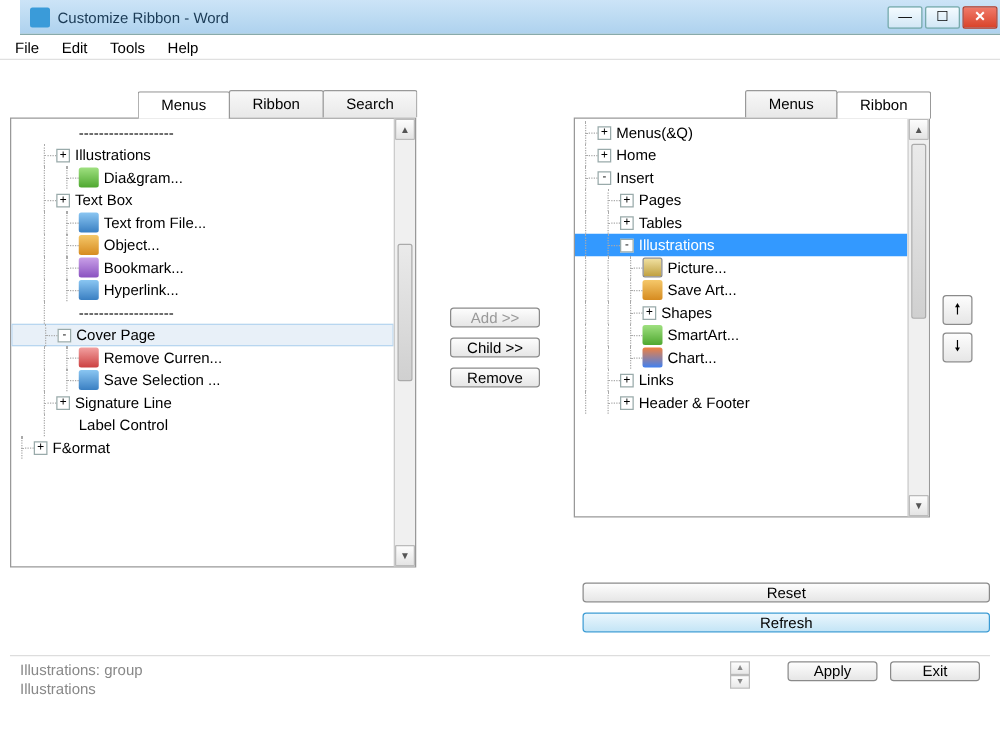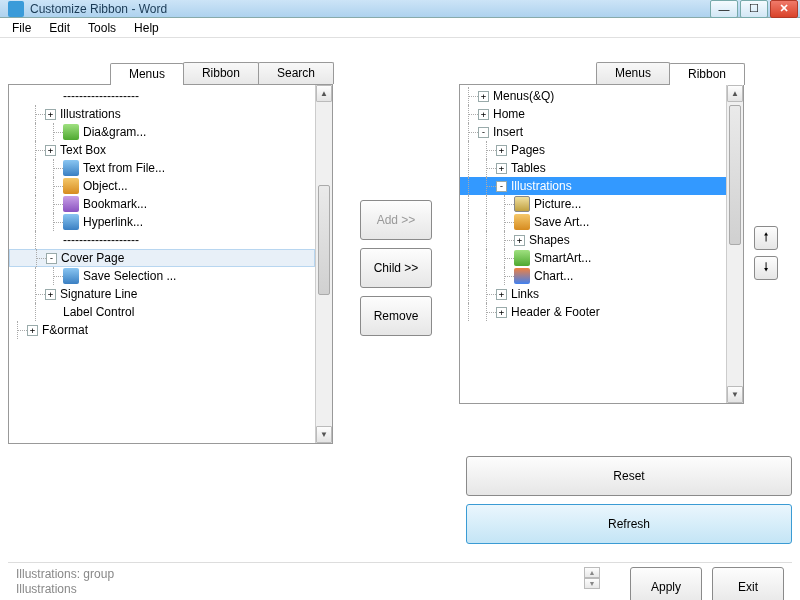--- a/index.html
+++ b/index.html
@@ -1,18 +1,18 @@
 <!DOCTYPE html>
 <html><head>
 <meta charset="utf-8">
 <style>
 * { box-sizing: border-box; margin: 0; padding: 0; font-family: "Segoe UI", Tahoma, sans-serif; font-size: 12px; }
 html, body { width: 800px; height: 600px; overflow: hidden; background: #fff; }
 
-.titlebar { height: 18px; background: linear-gradient(#cce4f7, #aed2ee); display: flex; align-items: center; padding: 0 2px; border-bottom: 1px solid #8aa; }
+.titlebar { height: 28px; background: linear-gradient(#cce4f7, #aed2ee); display: flex; align-items: center; padding: 0 2px; border-bottom: 1px solid #8aa; margin-left: 16px; }
 .titlebar .app-icon { width: 16px; height: 16px; background: #3a9bd9; border-radius: 2px; margin: 0 6px; }
 .titlebar .title { flex: 1; color: #1a3a55; font-size: 12px; }
 .titlebar .win-controls { display: flex; gap: 2px; }
 .titlebar .win-btn { width: 28px; height: 18px; border: 1px solid #7aa; border-radius: 2px; background: linear-gradient(#f4fbff, #d2e7f5); display: flex; align-items: center; justify-content: center; font-size: 11px; cursor: pointer; }
 .titlebar .win-btn.close { background: linear-gradient(#f07a6a, #d9432a); color: #fff; border-color: #b13a28; font-weight: bold; }
 
 .menubar { height: 20px; background: #fff; display: flex; align-items: center; padding: 0 4px; border-bottom: 1px solid #e0e0e0; gap: 2px; }
 .menubar .menu-item { padding: 2px 8px; cursor: pointer; }
 
 .content { padding: 24px 8px 4px 8px; display: flex; flex-direction: column; height: calc(600px - 48px); }
@@ -43,21 +43,21 @@
 .tree-icon { width: 16px; height: 16px; display: inline-block; margin-right: 4px; border-radius: 2px; }
 .ic-green { background: linear-gradient(#9fe080,#4fa830); }
 .ic-blue { background: linear-gradient(#8ac6f2,#3a7fc2); }
 .ic-orange { background: linear-gradient(#f5c86a,#d68b20); }
 .ic-purple { background: linear-gradient(#c9a0e8,#8a52c0); }
 .ic-red { background: linear-gradient(#f2a0a0,#cc4040); }
 .ic-img { background: linear-gradient(#f0e0a0,#c0a040); border:1px solid #888; }
 .ic-chart { background: linear-gradient(#f08040,#4080f0); }
 
 .middle-col { width: 110px; display: flex; flex-direction: column; align-items: center; justify-content: center; padding-top: 30px; gap: 8px; }
-.btn { min-width: 72px; height: 40px; padding: 0 10px; border: 1px solid #8a8a8a; border-radius: 3px; background: linear-gradient(#fdfdfd, #e6e6e6); cursor: pointer; display: inline-flex; align-items: center; justify-content: center; }
+.btn { min-width: 72px; height: 16px; padding: 0 10px; border: 1px solid #8a8a8a; border-radius: 3px; background: linear-gradient(#fdfdfd, #e6e6e6); cursor: pointer; display: inline-flex; align-items: center; justify-content: center; }
 .btn:disabled { color: #999; cursor: default; }
 .btn.highlight { border-color: #3a9bd4; background: linear-gradient(#eaf6fd, #c4e5f6); }
 
 .right-arrows { width: 28px; display: flex; flex-direction: column; justify-content: center; gap: 6px; margin-left: 2px; }
 .arrow-btn { width: 24px; height: 24px; border: 1px solid #8a8a8a; border-radius: 3px; background: linear-gradient(#fdfdfd,#e6e6e6); display:flex; align-items:center; justify-content:center; cursor:pointer; font-size: 12px; }
 
 .reset-row { display: flex; gap: 8px; margin-top: 12px; margin-left: 458px; flex-direction: column; }
 
 .statusbar { margin-top: 18px; border-top: 1px solid #ddd; padding: 4px 8px; display: flex; align-items: flex-start; color: #888; }
 .status-left { flex: 1; line-height: 15px; }
@@ -160,20 +160,27 @@
             <li class="tree-row hover">
                 <span class="indent"></span>
                 <span class="dots h"></span>
                 <span class="expander">-</span>
                 <span>Cover Page</span>
               </li>
             <li class="tree-row">
                 <span class="indent"></span>
                 <span class="dots"></span>
                 <span class="dots h"></span>
+                <span class="tree-icon ic-red"></span>
+                <span>Remove Curren...</span>
+              </li>
+            <li class="tree-row">
+                <span class="indent"></span>
+                <span class="dots"></span>
+                <span class="dots h"></span>
                 <span class="tree-icon ic-blue"></span>
                 <span>Save Selection ...</span>
               </li>
             <li class="tree-row">
                 <span class="indent"></span>
                 <span class="dots h"></span>
                 <span class="expander">+</span>
                 <span>Signature Line</span>
               </li>
             <li class="tree-row">

